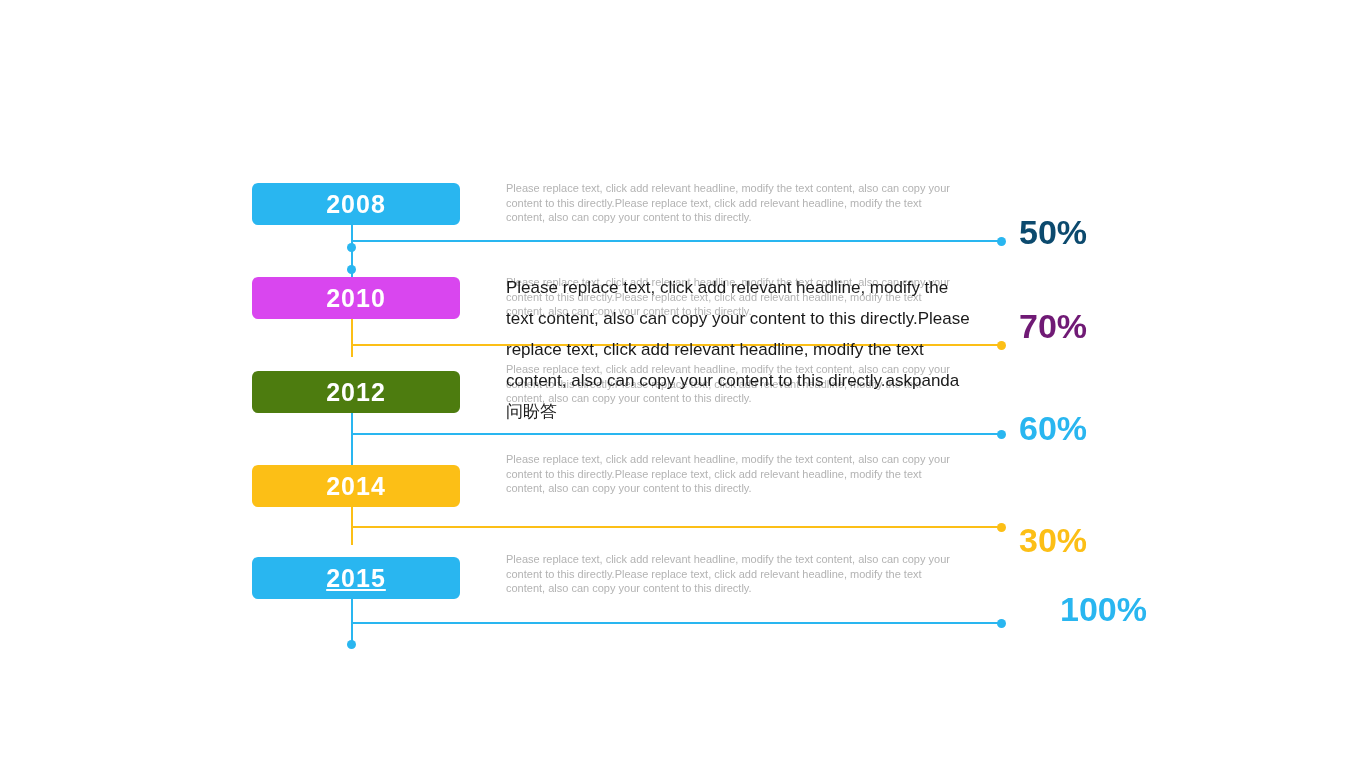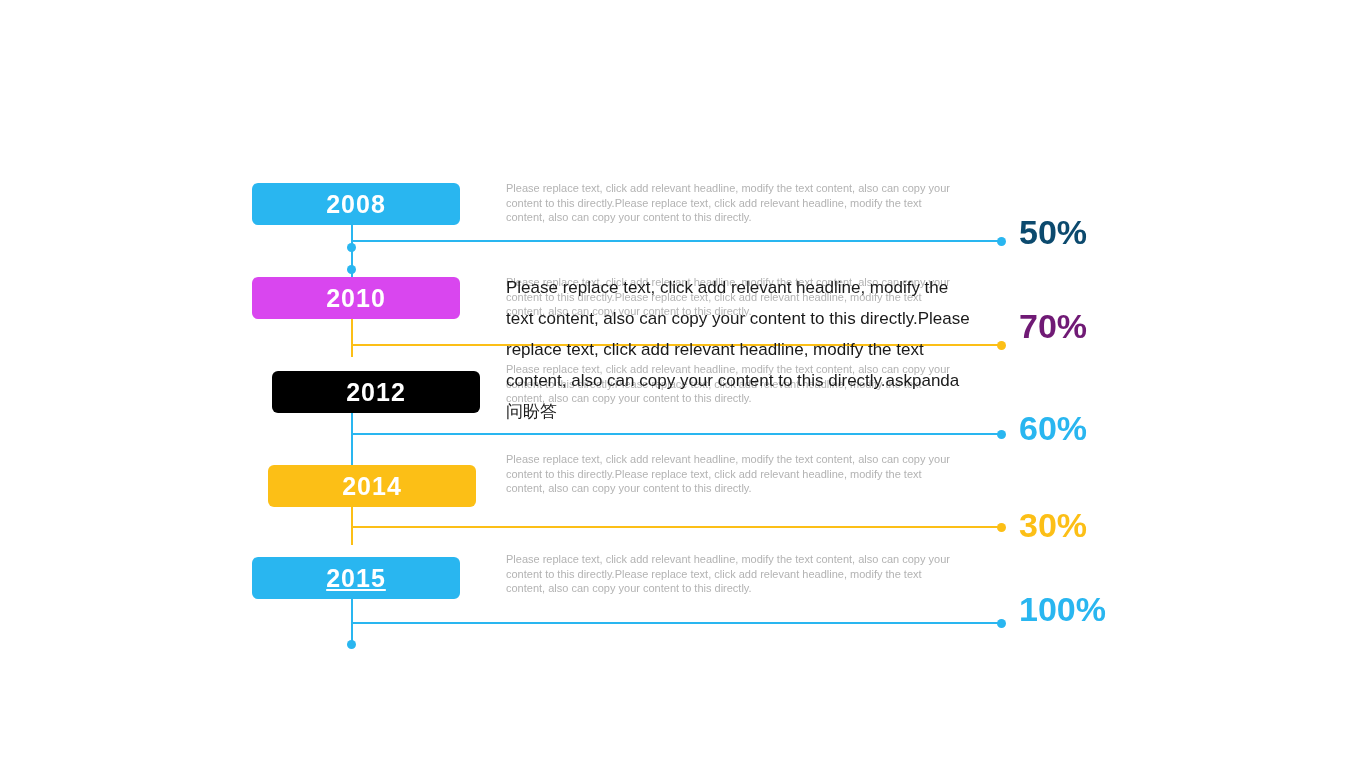--- a/index.html
+++ b/index.html
@@ -138,44 +138,44 @@
     <div class="year-box" style="top:277px;background:#d946ef;">
       <span>2010</span>
     </div>
     <div class="desc" style="top:275px;">Please replace text, click add relevant headline, modify the text content, also can copy your content to this directly.Please replace text, click add relevant headline, modify the text content, also can copy your content to this directly.</div>
     <div class="rule" style="left:352px;top:344px;width:650px;background:#fcbf16;"></div>
     <div class="dot" style="left:997px;top:341px;background:#fcbf16;"></div>
     <div class="pct" style="left:1019px;top:307px;color:#701a75;">70%</div>
   </div>
 
   <div class="row">
-    <div class="year-box" style="top:371px;background:#000000;margin-left:20px;">
+    <div class="year-box" style="top:371px;background:#4d7c0f;">
       <span>2012</span>
     </div>
     <div class="desc" style="top:362px;">Please replace text, click add relevant headline, modify the text content, also can copy your content to this directly.Please replace text, click add relevant headline, modify the text content, also can copy your content to this directly.</div>
     <div class="rule" style="left:352px;top:433px;width:650px;background:#29b6f0;"></div>
     <div class="dot" style="left:997px;top:430px;background:#29b6f0;"></div>
     <div class="pct" style="left:1019px;top:401px;color:#29b6f0;margin-top:8px;">60%</div>
   </div>
 
   <div class="row">
-    <div class="year-box" style="top:465px;background:#fcbf16;margin-left:16px;">
+    <div class="year-box" style="top:465px;background:#fcbf16;">
       <span>2014</span>
     </div>
     <div class="desc" style="top:452px;">Please replace text, click add relevant headline, modify the text content, also can copy your content to this directly.Please replace text, click add relevant headline, modify the text content, also can copy your content to this directly.</div>
     <div class="rule" style="left:352px;top:526px;width:650px;background:#fcbf16;"></div>
     <div class="dot" style="left:997px;top:523px;background:#fcbf16;"></div>
-    <div class="pct" style="left:1019px;top:506px;color:#fcbf16;">30%</div>
+    <div class="pct" style="left:1019px;top:521px;color:#fcbf16;">30%</div>
   </div>
 
   <div class="row">
     <div class="year-box" style="top:557px;background:#29b6f0;text-decoration:underline;">
       <span>2015</span>
     </div>
     <div class="desc" style="top:552px;">Please replace text, click add relevant headline, modify the text content, also can copy your content to this directly.Please replace text, click add relevant headline, modify the text content, also can copy your content to this directly.</div>
     <div class="rule" style="left:352px;top:622px;width:650px;background:#29b6f0;"></div>
     <div class="dot" style="left:997px;top:619px;background:#29b6f0;"></div>
-    <div class="pct" style="left:1019px;top:590px;color:#29b6f0;">100%</div>
+    <div class="pct" style="left:1060px;top:590px;color:#29b6f0;">100%</div>
   </div>
 
 </div>
 
 <div id="overlay-text">Please replace text, click add relevant headline, modify the text content, also can copy your content to this directly.Please replace text, click add relevant headline, modify the text content, also can copy your content to this directly.askpanda问盼答</div>
 
 </body></html>

